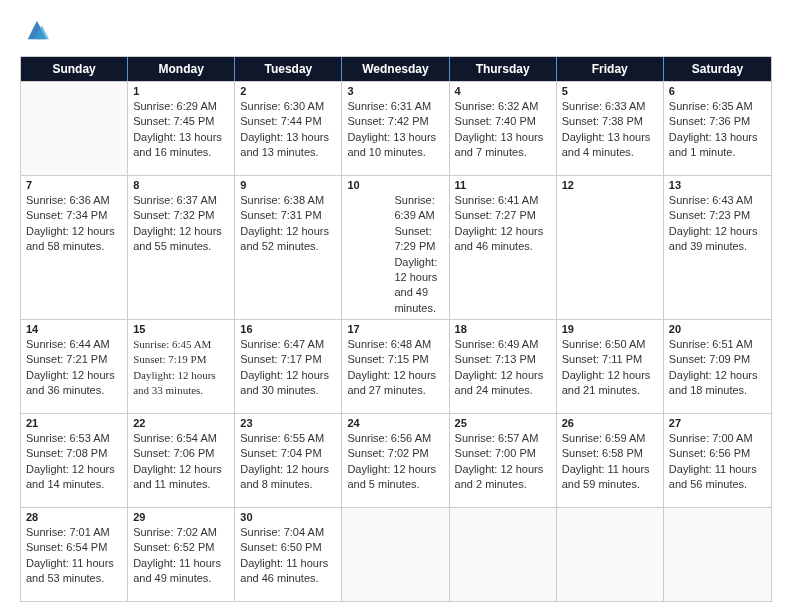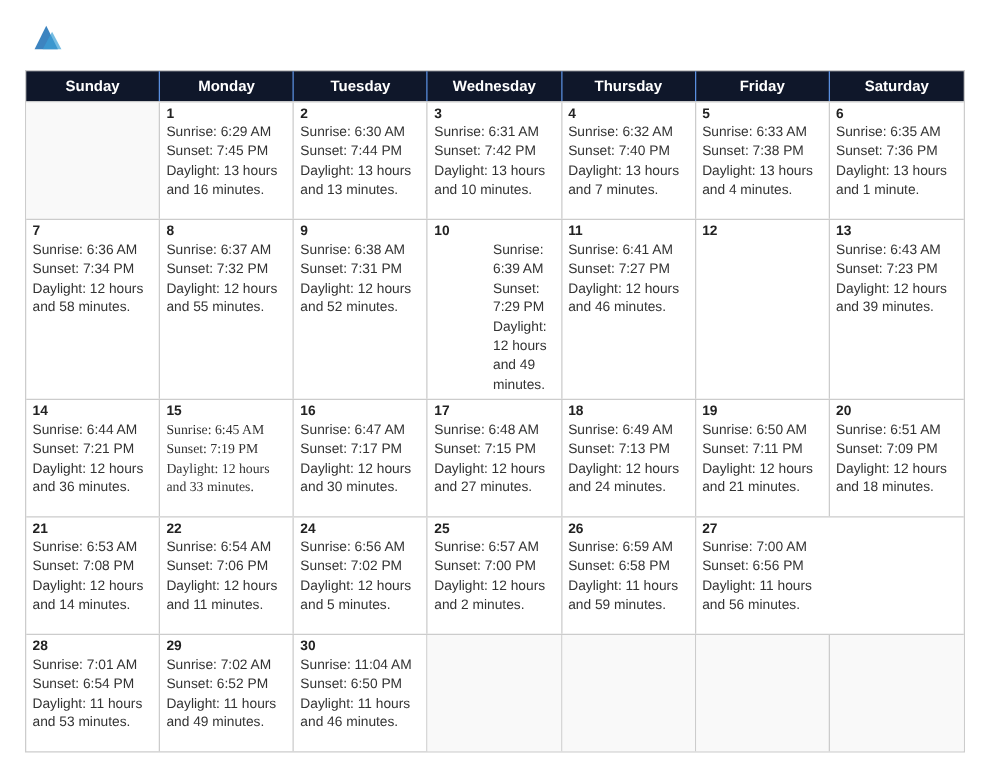--- a/index.html
+++ b/index.html
@@ -284,20 +284,26 @@
 Sunset: 7:08 PM
 Daylight: 12 hours and 14 minutes.</div>
           </div>
           <div class="cal-cell">
             <div class="day-num">22</div>
             <div class="cell-info" style="white-space: pre-line;">Sunrise: 6:54 AM
 Sunset: 7:06 PM
 Daylight: 12 hours and 11 minutes.</div>
           </div>
           <div class="cal-cell">
+            <div class="day-num">23</div>
+            <div class="cell-info" style="white-space: pre-line;">Sunrise: 6:55 AM
+Sunset: 7:04 PM
+Daylight: 12 hours and 8 minutes.</div>
+          </div>
+          <div class="cal-cell">
             <div class="day-num">24</div>
             <div class="cell-info" style="white-space: pre-line;">Sunrise: 6:56 AM
 Sunset: 7:02 PM
 Daylight: 12 hours and 5 minutes.</div>
           </div>
           <div class="cal-cell">
             <div class="day-num">25</div>
             <div class="cell-info" style="white-space: pre-line;">Sunrise: 6:57 AM
 Sunset: 7:00 PM
 Daylight: 12 hours and 2 minutes.</div>
@@ -323,21 +329,21 @@
 Daylight: 11 hours and 53 minutes.</div>
           </div>
           <div class="cal-cell">
             <div class="day-num">29</div>
             <div class="cell-info" style="white-space: pre-line;">Sunrise: 7:02 AM
 Sunset: 6:52 PM
 Daylight: 11 hours and 49 minutes.</div>
           </div>
           <div class="cal-cell">
             <div class="day-num">30</div>
-            <div class="cell-info" style="white-space: pre-line;">Sunrise: 11:04 AM
+            <div class="cell-info" style="white-space: pre-line;">Sunrise: 7:04 AM
 Sunset: 6:50 PM
 Daylight: 11 hours and 46 minutes.</div>
           </div>
           <div class="cal-cell empty"></div>
           <div class="cal-cell empty"></div>
           <div class="cal-cell empty"></div>
           <div class="cal-cell empty"></div>
         </div>
       </div>
   </div>

